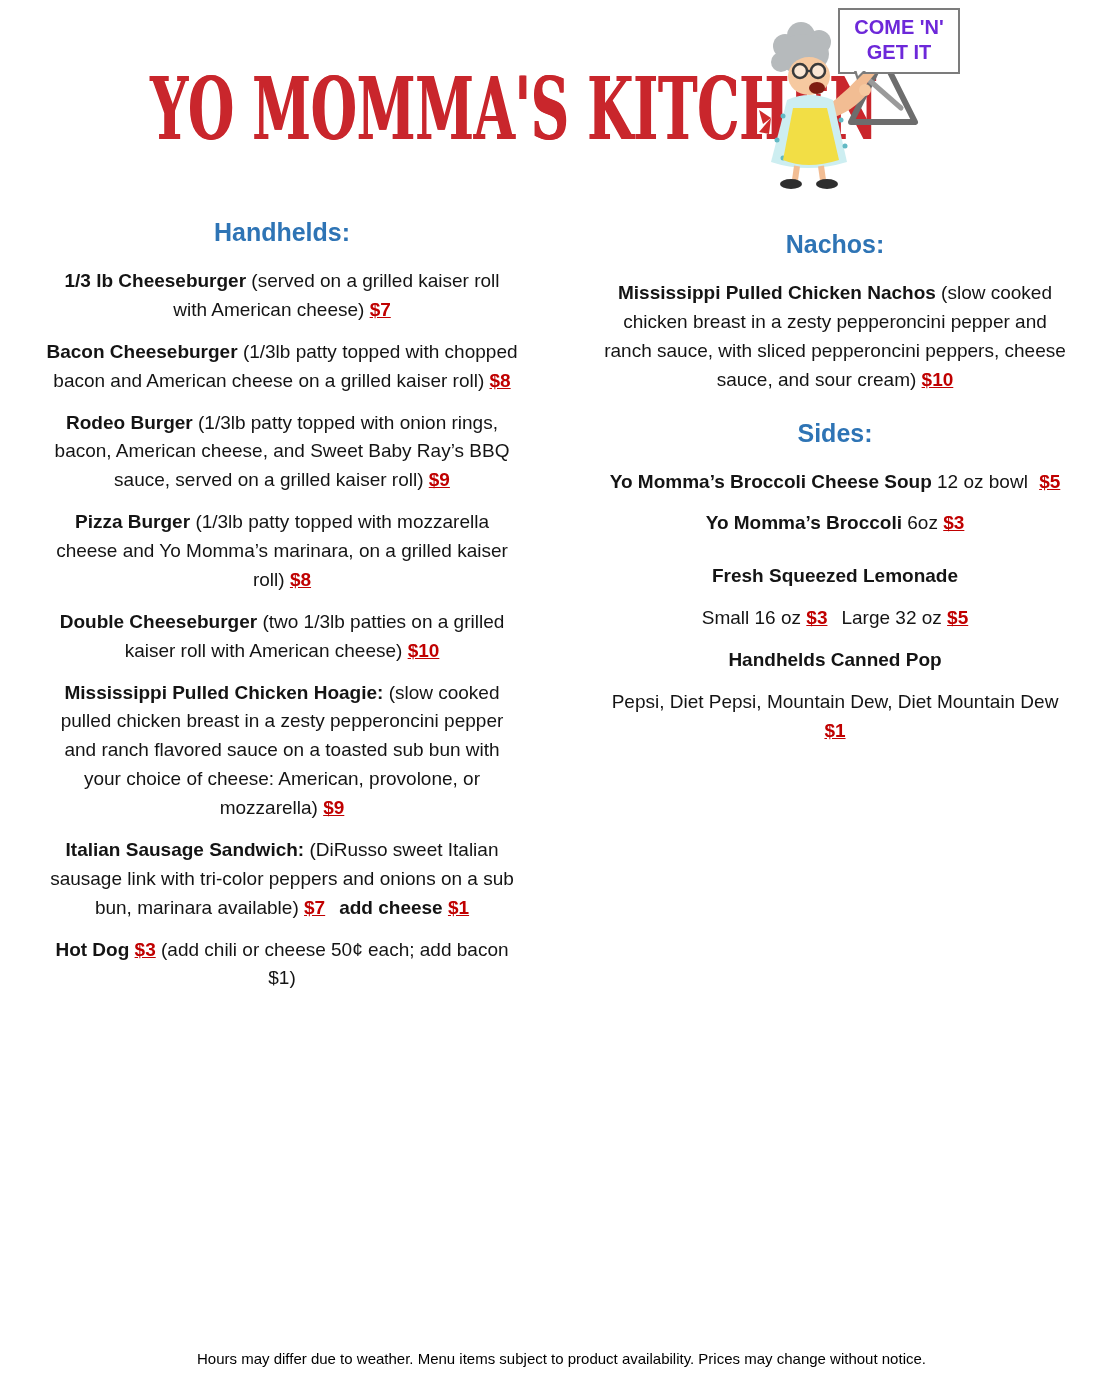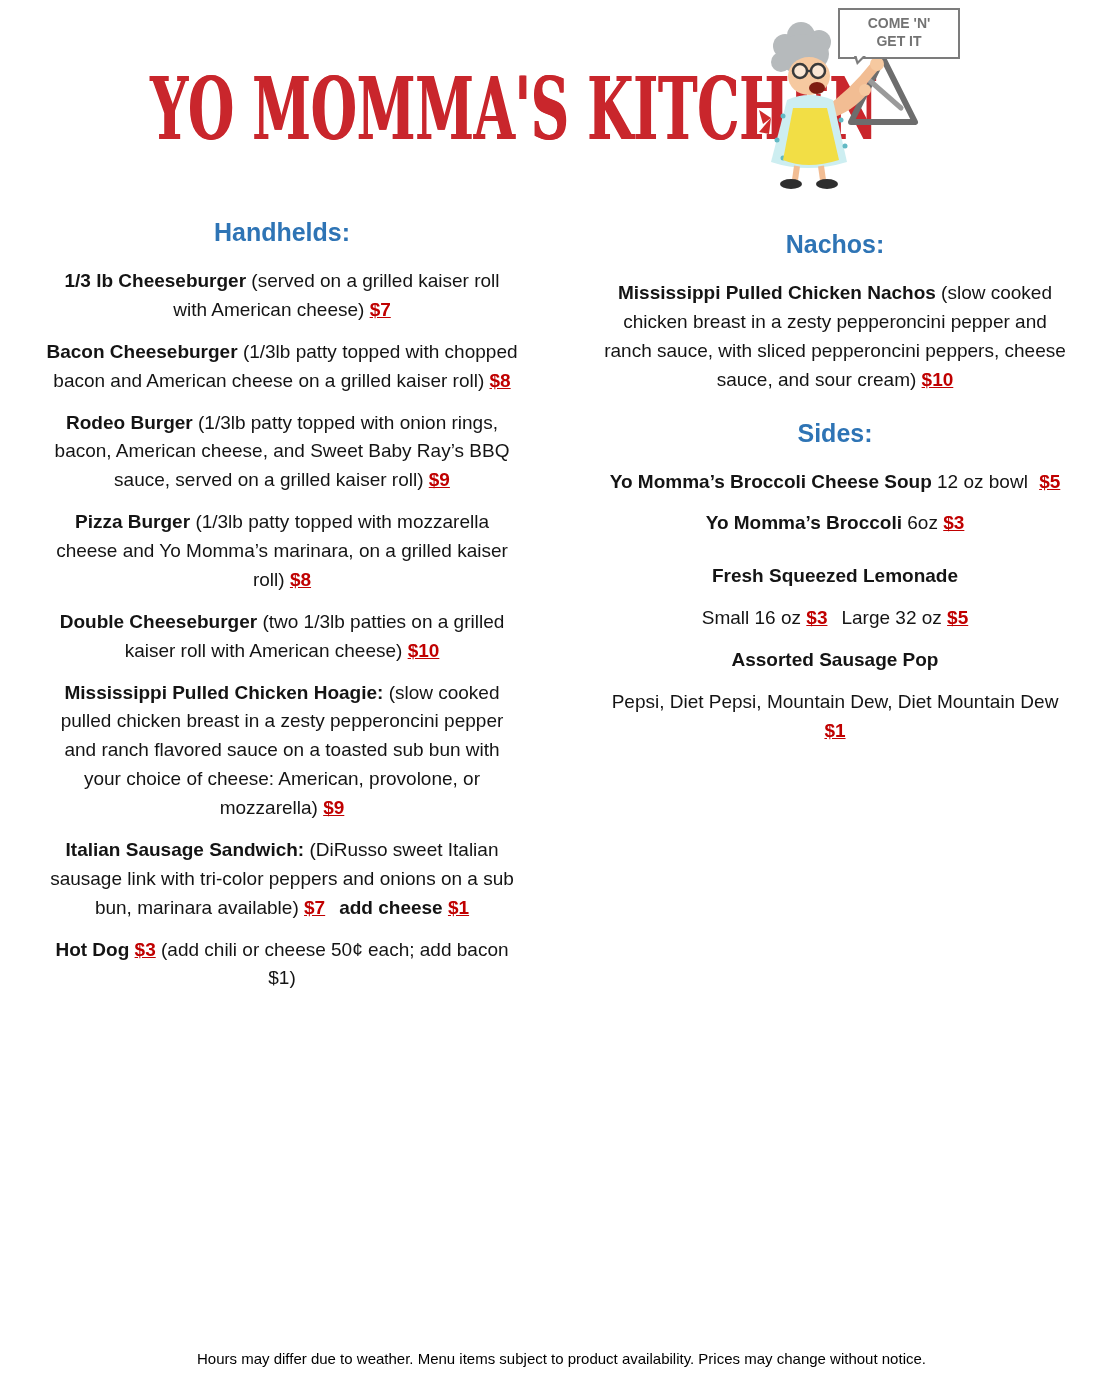--- a/index.html
+++ b/index.html
@@ -12,21 +12,21 @@
     position:absolute; left:150px; top:58px;
     font-family:"DejaVu Serif", serif; font-weight:bold;
     font-size:66px; color:#c9262c; white-space:nowrap;
     transform:scale(0.80,1.30); transform-origin:left top;
     text-shadow:1px 0 0 #c9262c;
   }
   .bubble {
     position:absolute; left:838px; top:8px; width:122px;
     background:#ffffff; border:2px solid #7c7c7c;
     padding:5px 8px 7px; text-align:center;
-    font-weight:bold; font-size:14px; line-height:1.25; color:#737373;
+    font-weight:bold; font-size:20px; line-height:1.25; color:#6d28d9;
     z-index:2;
   }
   .bubble::after {
     content:""; position:absolute; left:14px; bottom:-17px;
     border:9px solid transparent; border-top-color:#7c7c7c; border-left-width:3px;
   }
   .bubble::before {
     content:""; position:absolute; left:16px; bottom:-11px;
     border:7px solid transparent; border-top-color:#ffffff; border-left-width:2px;
     z-index:1;
@@ -144,21 +144,21 @@
 
       <section class="sec-gap">
         <h2 class="sec-head">Sides:</h2>
         <p class="item"><span class="b">Yo Momma’s Broccoli Cheese Soup </span><span>12 oz bowl </span><span class="p gap-sm">$5</span></p>
         <p class="item"><span class="b">Yo Momma’s Broccoli </span><span>6oz </span><span class="p">$3</span></p>
       </section>
 
       <section class="sec-gap">
         <p class="item"><span class="b">Fresh Squeezed Lemonade</span></p>
         <p class="item"><span>Small 16 oz </span><span class="p">$3</span><span class="gap">Large 32 oz </span><span class="p">$5</span></p>
-        <p class="item"><span class="b">Assorted Sausage Pop</span></p>
+        <p class="item"><span class="b">Handhelds Canned Pop</span></p>
         <p class="item"><span>Pepsi, Diet Pepsi, Mountain Dew, Diet Mountain Dew </span><span class="p">$1</span></p>
       </section>
 
     </div>
   </main>
 
   <footer class="footer">Hours may differ due to weather. Menu items subject to product availability. Prices may change without notice.</footer>
 
 </div>
 

